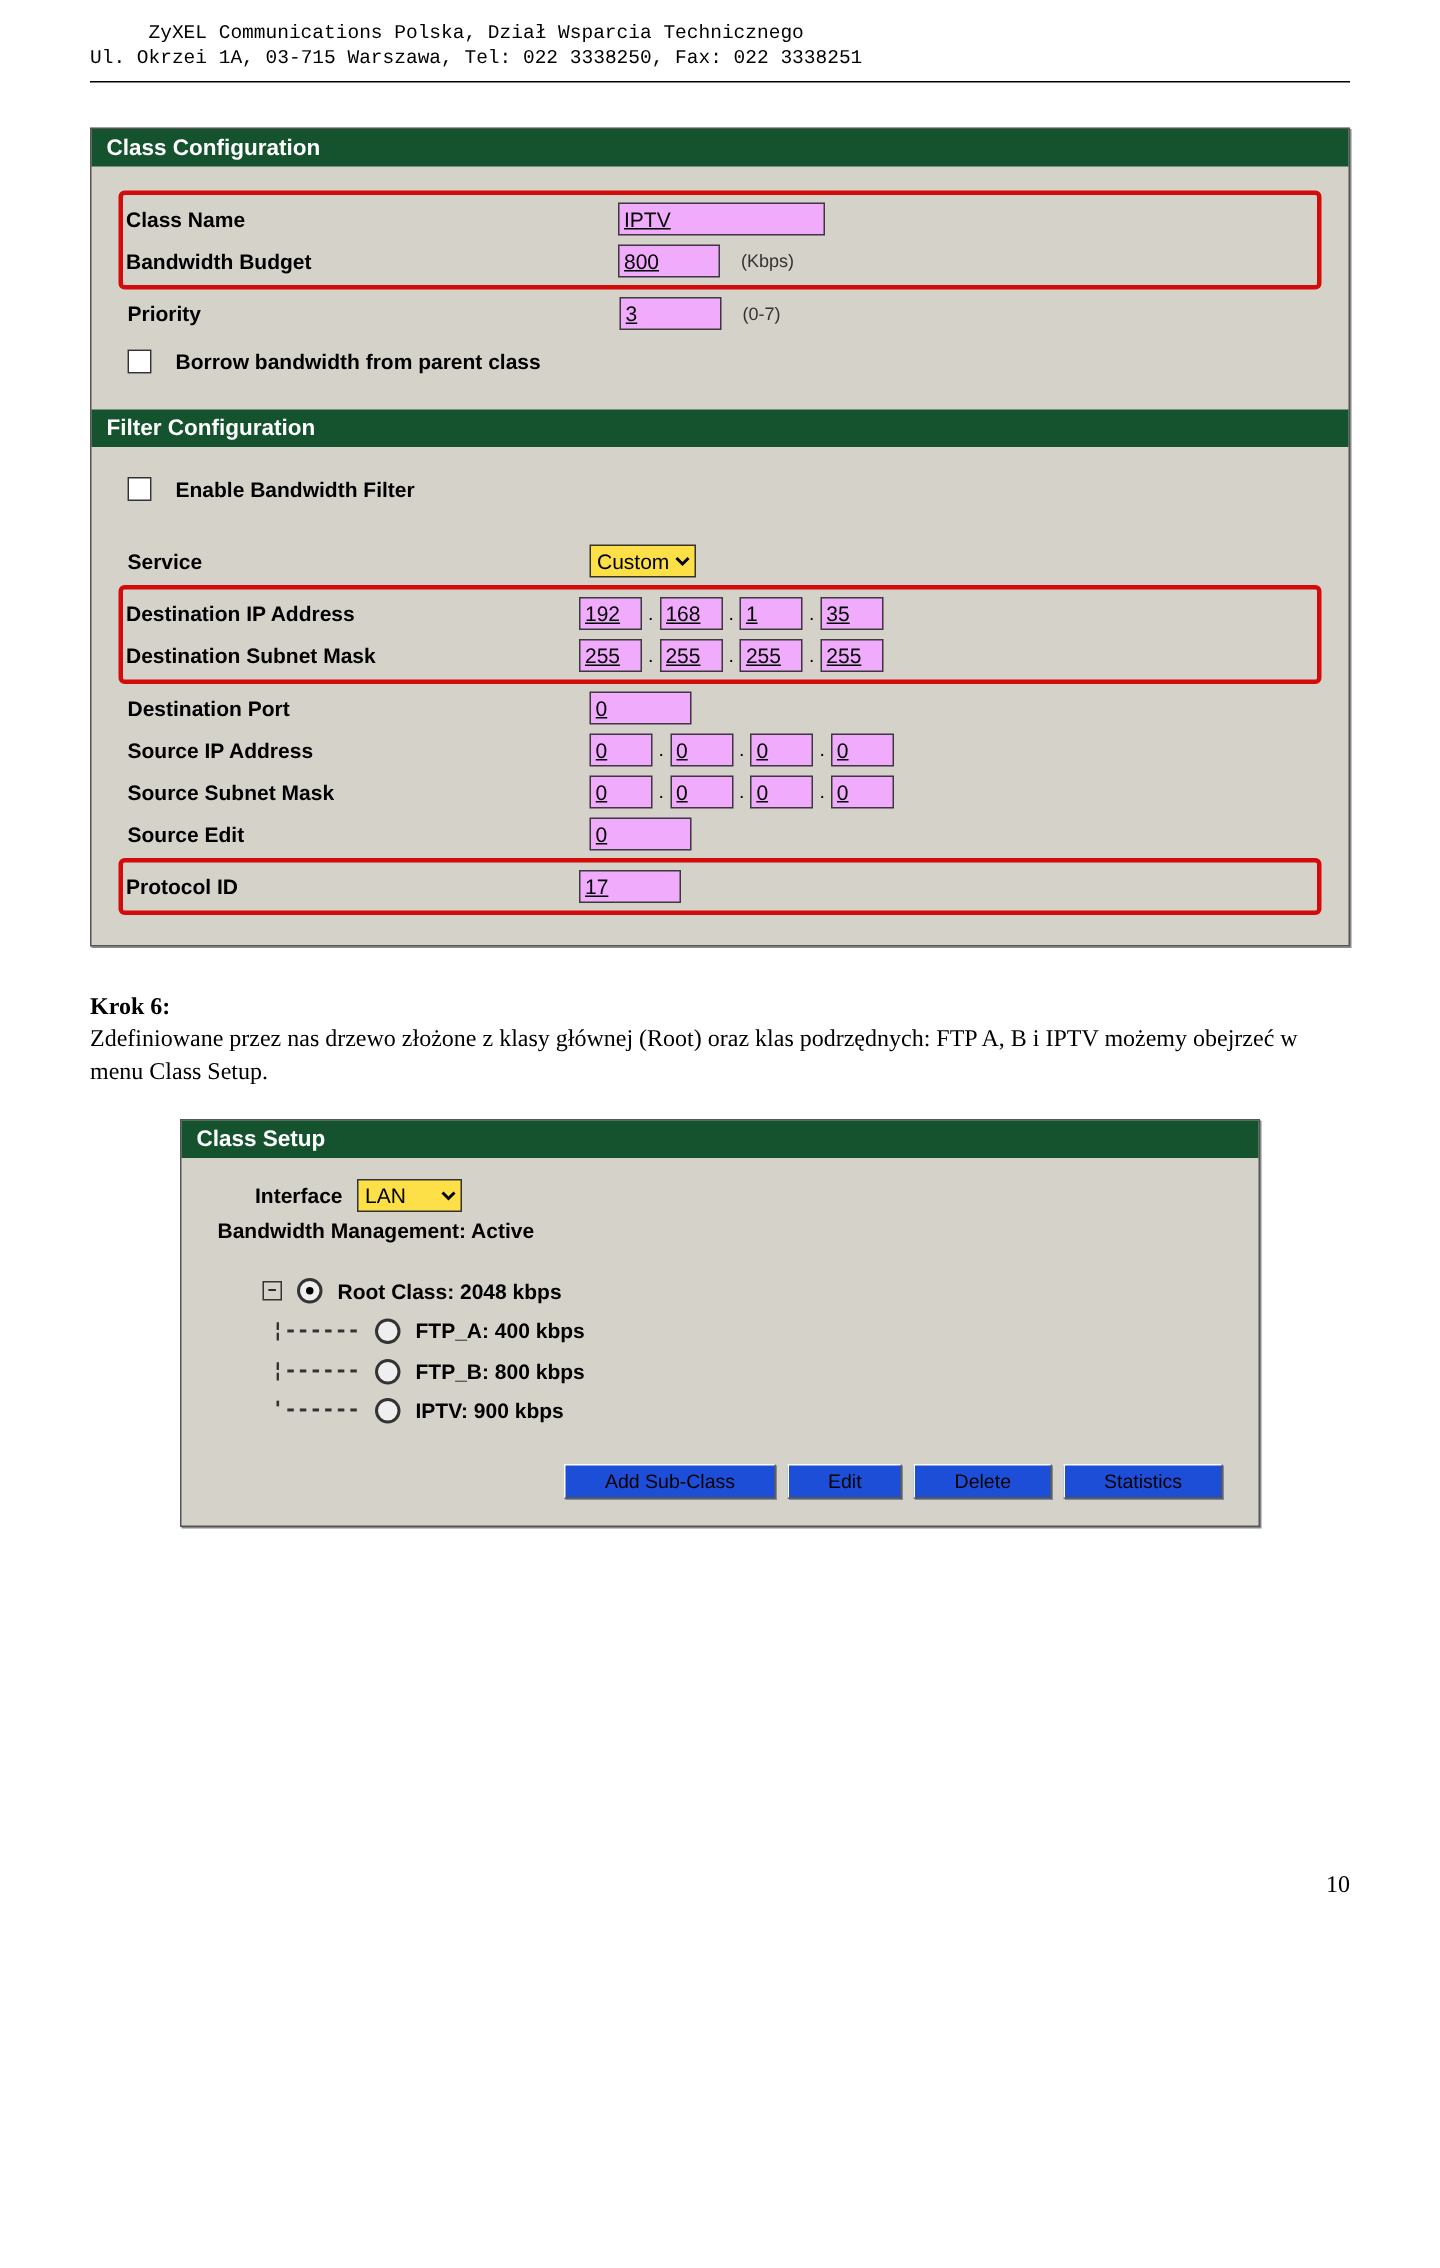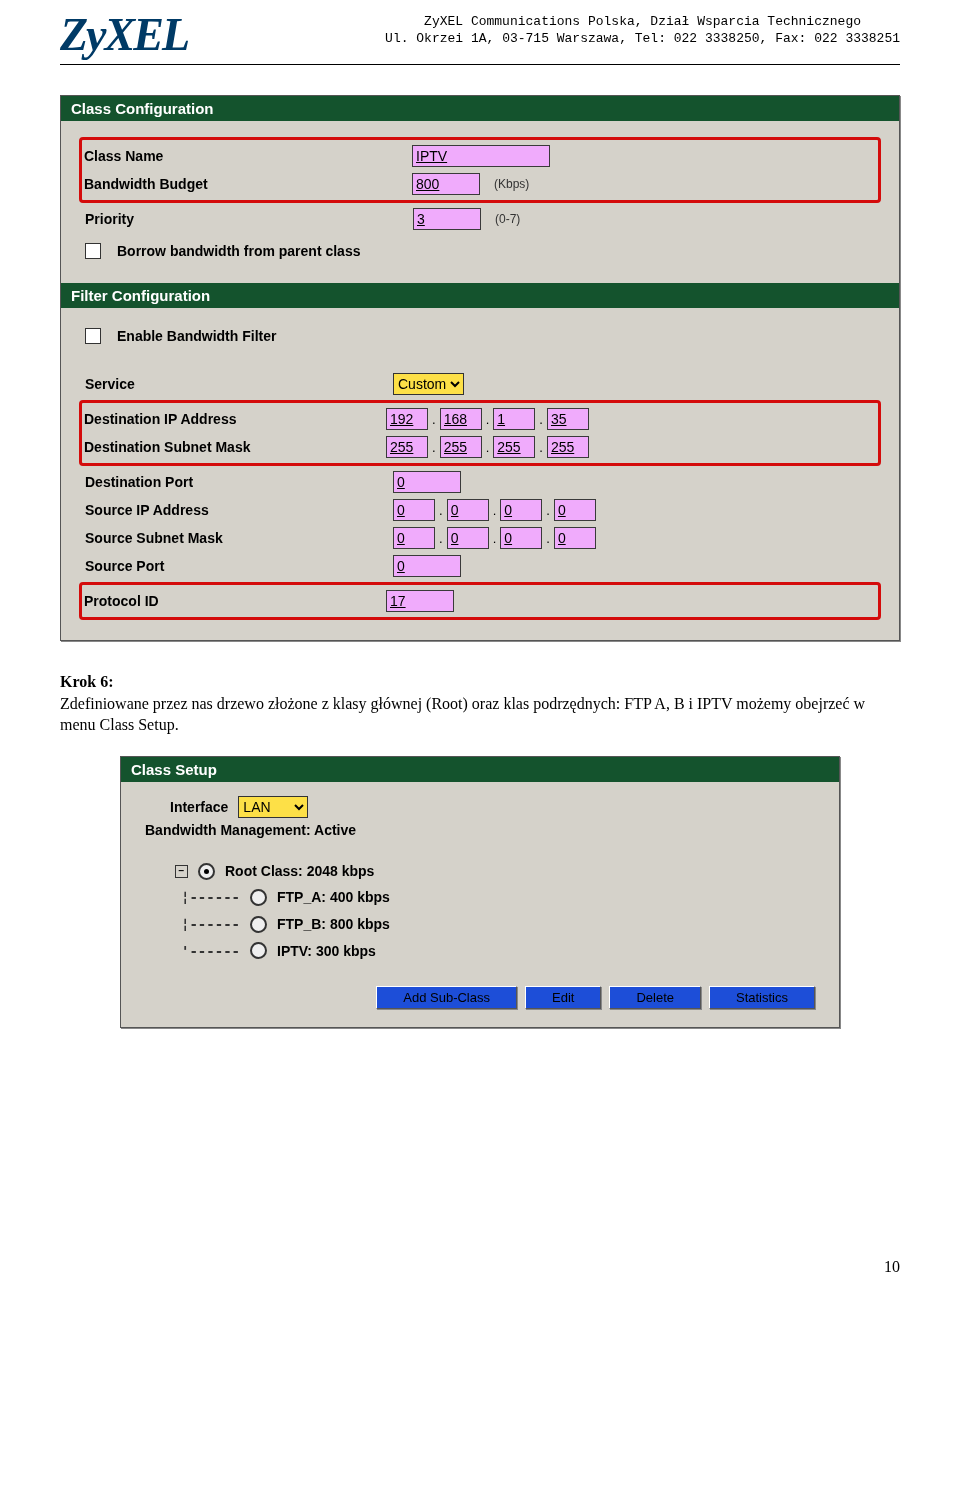--- a/index.html
+++ b/index.html
@@ -198,21 +198,20 @@
     margin-left:25px;
   }
   .bold14 { font-weight:bold; font-size:14px; }
 </style>
 </head>
 <body>
 
 <div class="page">
 
   <div class="header">
-    <div class="logo">ZyXEL</div>
     <div class="header-right">
       <div>ZyXEL Communications Polska, Dział Wsparcia Technicznego</div>
       <div>Ul. Okrzei 1A, 03-715 Warszawa, Tel: 022 3338250, Fax: 022 3338251</div>
     </div>
   </div>
 
   <div class="panel">
     <div class="panel-title">Class Configuration</div>
     <div class="panel-body">
 
@@ -305,21 +304,21 @@
             <span>.</span>
           <input class="text w36" value="0" style="">
             <span>.</span>
           <input class="text w36" value="0" style="">
             <span>.</span>
           <input class="text w36" value="0" style="">
         </div>
       </div>
 
       <div class="row">
-        <div class="label" style="flex-basis:300px;">Source Port</div>
+        <div class="label" style="flex-basis:300px;">Source Edit</div>
         <input class="text w60" value="0" style="">
       </div>
 
       <div class="hl">
         <div class="row">
           <div class="label" style="flex-basis:294px;">Protocol ID</div>
           <input class="text w60" value="17" style="">
         </div>
       </div>
 
@@ -354,21 +353,21 @@
             <span>FTP_A: 400 kbps</span>
           </div>
           <div class="tree-child">
             <span class="tree-branch">¦------</span>
             <span class="radio"></span>
             <span>FTP_B: 800 kbps</span>
           </div>
           <div class="tree-child">
             <span class="tree-branch">'------</span>
             <span class="radio"></span>
-            <span>IPTV: 300 kbps</span>
+            <span>IPTV: 900 kbps</span>
           </div>
         </div>
       </div>
 
       <div class="btnrow">
         <div class="btn">Add Sub-Class</div>
         <div class="btn">Edit</div>
         <div class="btn">Delete</div>
         <div class="btn">Statistics</div>
       </div>

